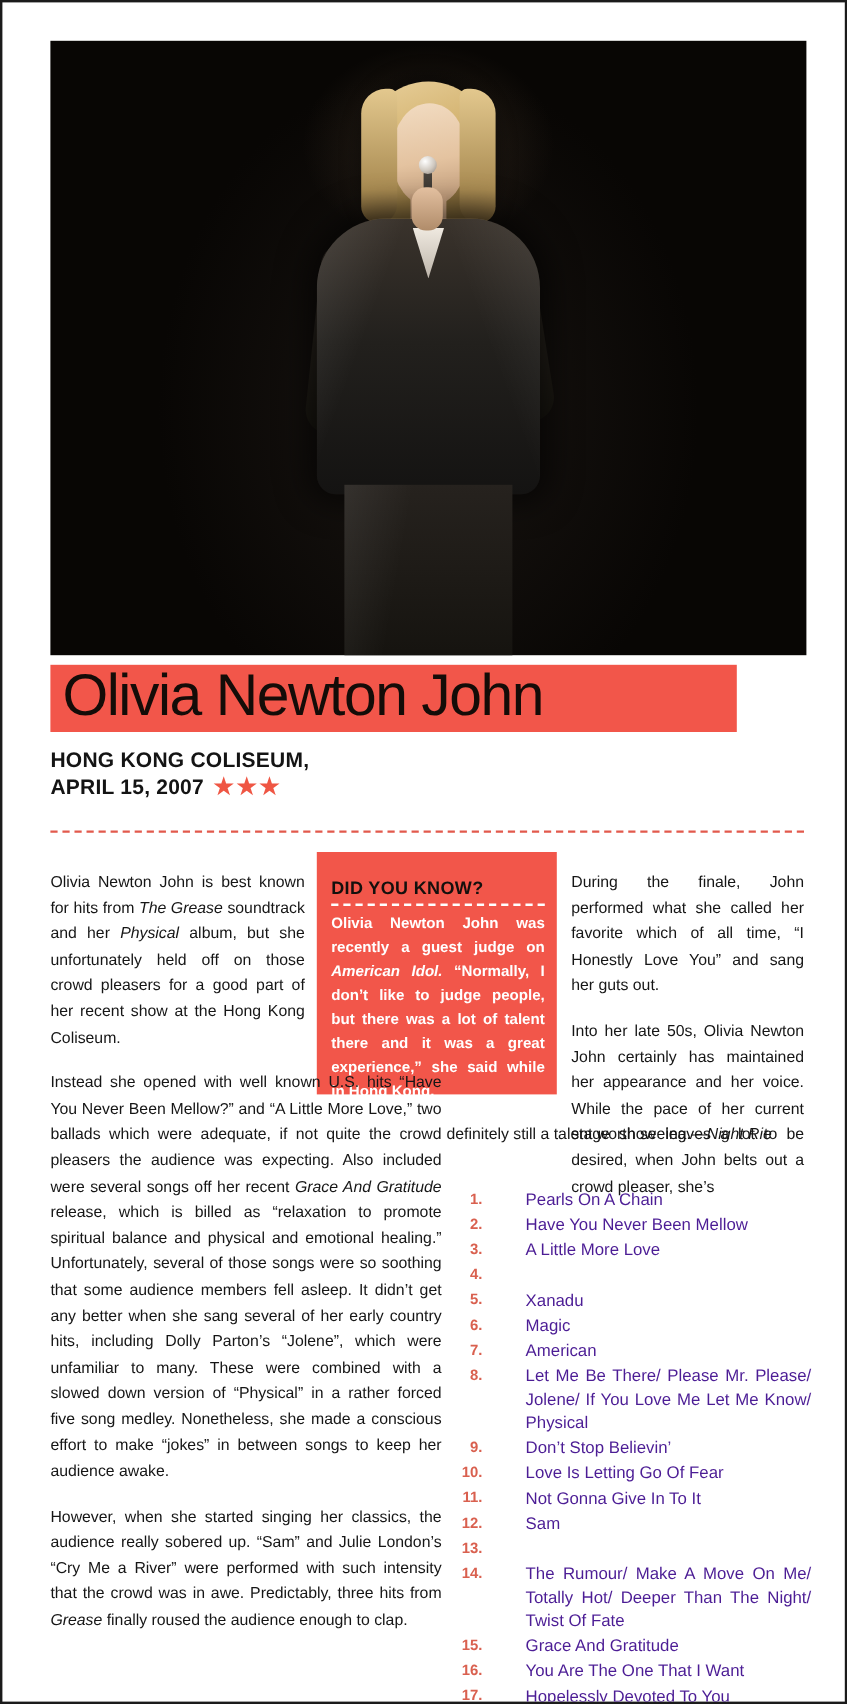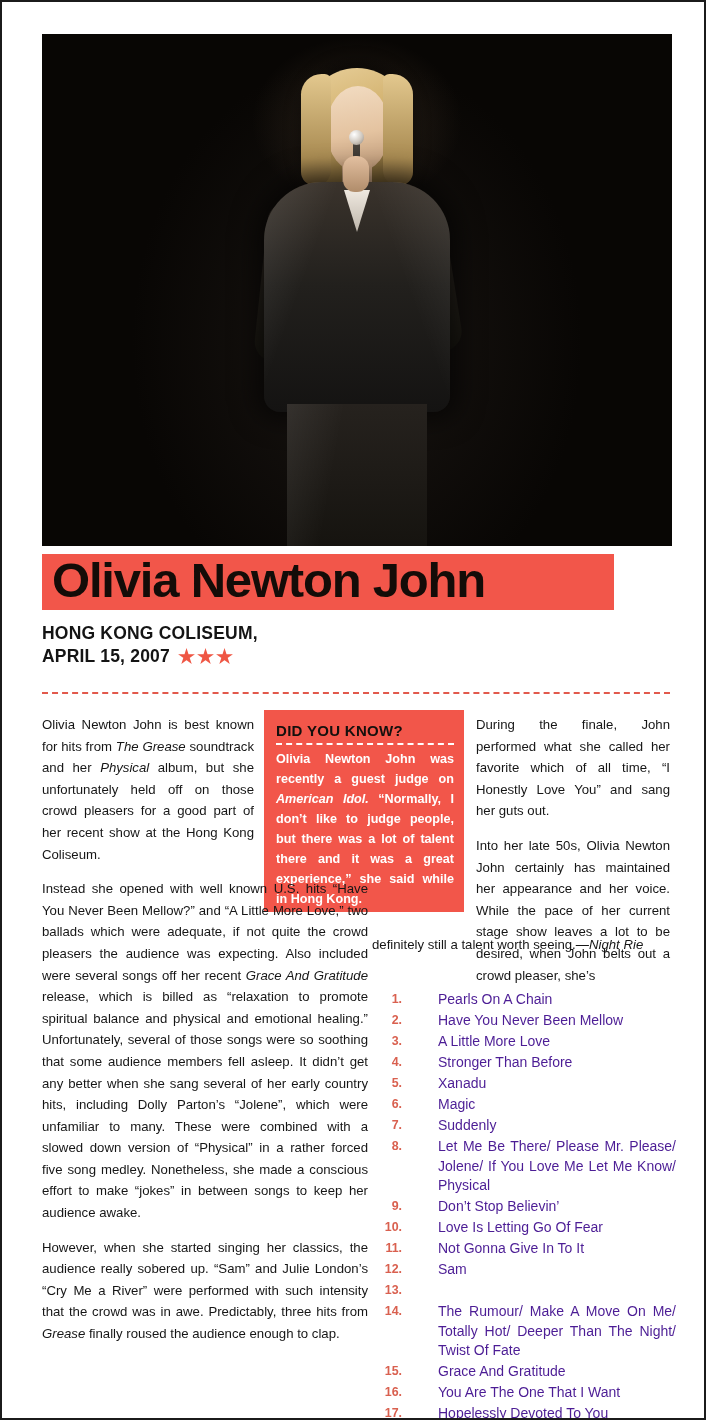--- a/index.html
+++ b/index.html
@@ -184,21 +184,21 @@
     top: 552px;
     width: 572px;
     height: 56px;
     background: #f2564a;
   }
   .banner-text {
     position: absolute;
     left: 10px;
     top: -4px;
     font-size: 49px;
-    font-weight: bold;
+    font-weight: normal;
     color: #140c08;
     letter-spacing: -1.2px;
     white-space: nowrap;
     line-height: 60px;
     font-family: "Liberation Sans", sans-serif;
   }
 
   
   .venue {
     position: absolute;
@@ -226,21 +226,21 @@
 
   
   .col {
     position: absolute;
     font-size: 13.2px;
     line-height: 21.6px;
     color: #161616;
     text-align: justify;
     font-family: "Liberation Sans", sans-serif;
   }
-  .col p { margin: 6px 0 13px 0; }
+  .col p { margin: 16px 0 13px 0; }
   .col i { font-style: italic; }
 
   .col-left {
     left: 40px;
     top: 706px;
     width: 326px;
   }
   .col-left .narrow { width: 212px; }
 
   .col-right {
@@ -261,21 +261,21 @@
 
   
   .dyk {
     position: absolute;
     left: 262px;
     top: 708px;
     width: 200px;
     height: 202px;
     background: #f2564a;
     box-sizing: border-box;
-    padding: 10px 10px 8px 12px;
+    padding: 20px 10px 8px 12px;
   }
   .dyk-title {
     font-size: 15px;
     font-weight: bold;
     color: #14100d;
     letter-spacing: 0.3px;
     line-height: 22px;
   }
   .dyk-sep {
     margin: 1px 0 4px 0;
@@ -385,33 +385,32 @@
       <div class="sl-row">
         <div class="sl-num">2.</div>
         <div class="sl-title">Have You Never Been Mellow</div>
       </div>
       <div class="sl-row">
         <div class="sl-num">3.</div>
         <div class="sl-title">A Little More Love</div>
       </div>
       <div class="sl-row">
         <div class="sl-num">4.</div>
-        <div class="sl-title">Stronger Than Before</div>
       </div>
       <div class="sl-row">
         <div class="sl-num">5.</div>
         <div class="sl-title">Xanadu</div>
       </div>
       <div class="sl-row">
         <div class="sl-num">6.</div>
         <div class="sl-title">Magic</div>
       </div>
       <div class="sl-row">
         <div class="sl-num">7.</div>
-        <div class="sl-title">Suddenly</div>
+        <div class="sl-title">American</div>
       </div>
       <div class="sl-row">
         <div class="sl-num">8.</div>
         <div class="sl-title">Let Me Be There/ Please Mr. Please/ Jolene/ If You Love Me Let Me Know/ Physical</div>
       </div>
       <div class="sl-row">
         <div class="sl-num">9.</div>
         <div class="sl-title">Don’t Stop Believin’</div>
       </div>
       <div class="sl-row">

